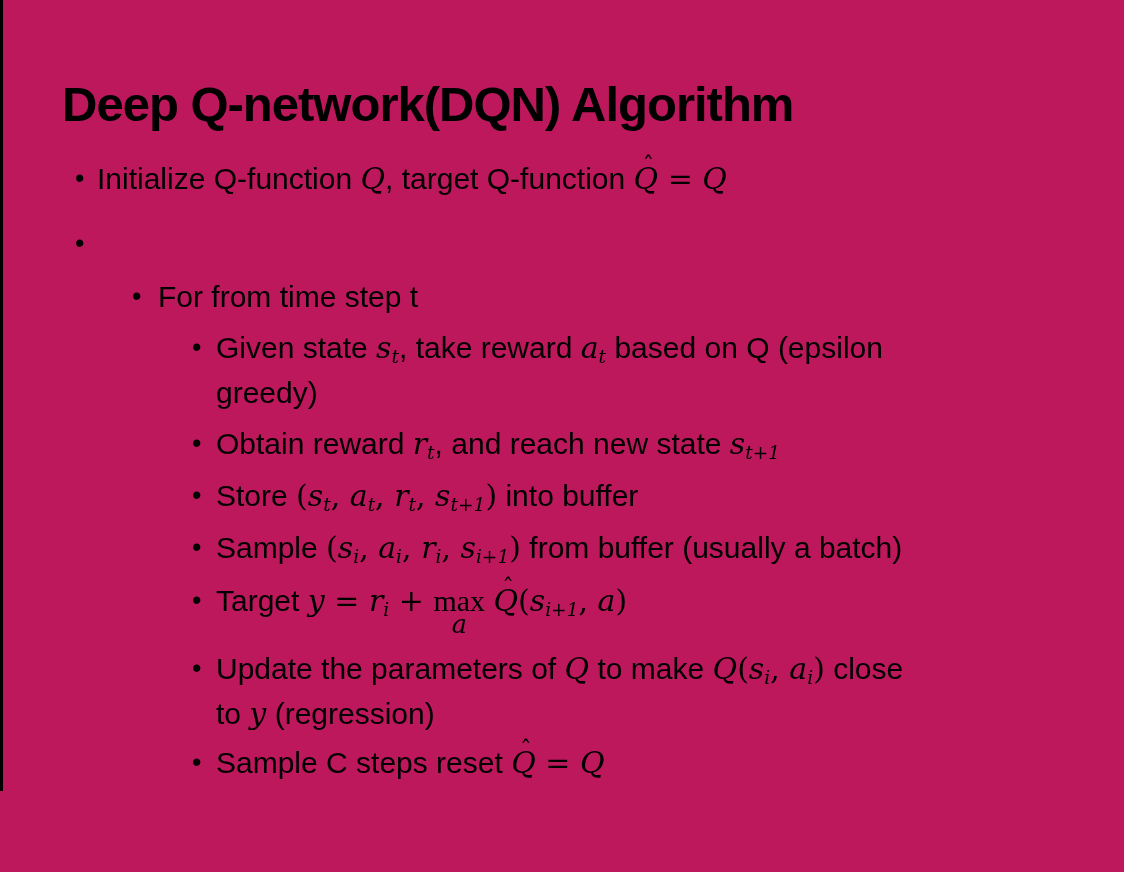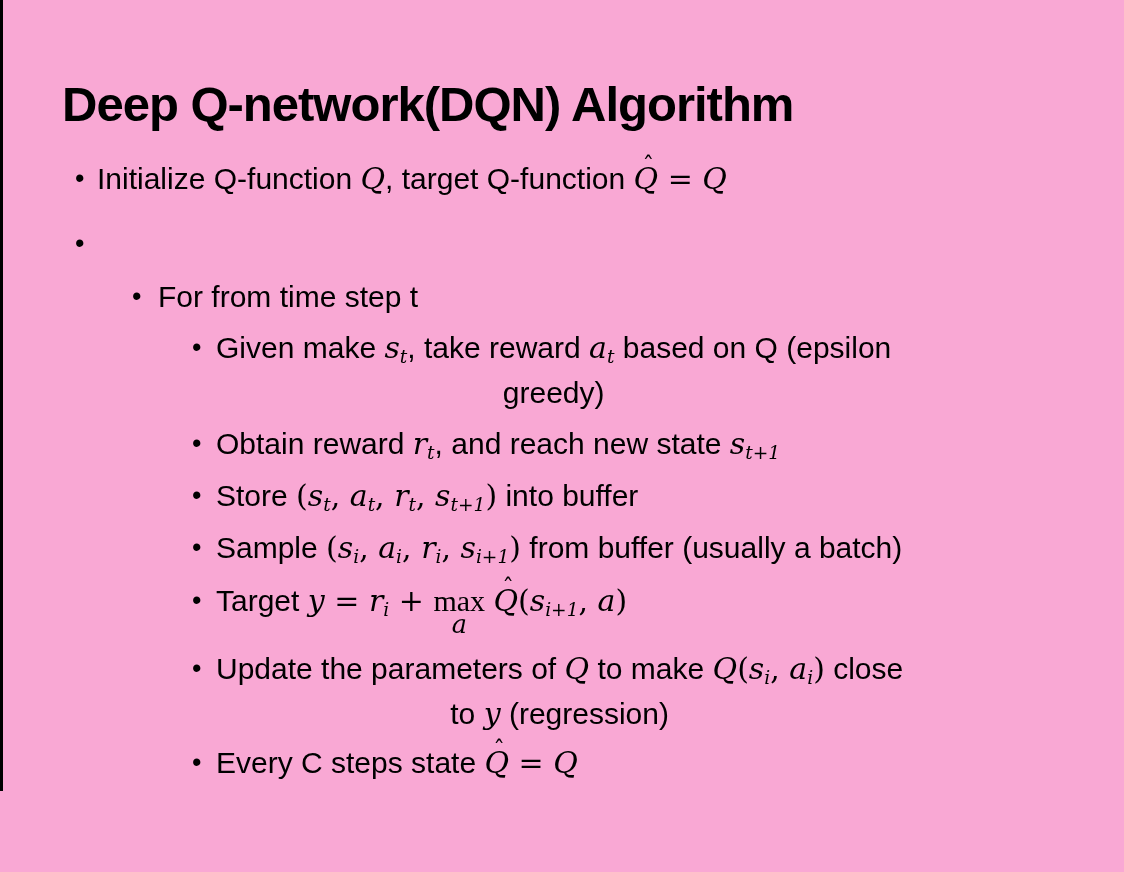--- a/index.html
+++ b/index.html
@@ -1,20 +1,20 @@
 <!DOCTYPE html>
 <html><head>
 <meta charset="utf-8">
 <style>
   html,body{margin:0;padding:0;background:#ffffff;}
   .slide{
     position:relative;
     width:1124px;
     height:872px;
-    background:#f9a8d4;
+    background:#be185d;
     overflow:hidden;
     font-family:"Liberation Sans", sans-serif;
     color:#000000;
   }
   .border-left{
     position:absolute;
     left:0; top:0;
     width:3px; height:791px;
     background:#000000;
   }
@@ -44,21 +44,21 @@
     flex:none;
     text-align:left;
     font-size:27px;
   }
   .level-1{padding-left:75px;}
   .level-1 .marker{width:22px;}
   .level-2{padding-left:132px;}
   .level-2 .marker{width:26px;}
   .level-3{padding-left:192px;}
   .level-3 .marker{width:24px;}
-  .bullet-text{white-space:pre-wrap;text-align:center;}
+  .bullet-text{white-space:pre-wrap;}
   
   .bullet-item:nth-child(1){margin-bottom:20px;}
   .bullet-item:nth-child(2){margin-bottom:8px;}
   .bullet-item:nth-child(3){margin-bottom:6px;}
   .bullet-item:nth-child(4){margin-bottom:6px;}
   .bullet-item:nth-child(5){margin-bottom:7px;}
   .bullet-item:nth-child(6){margin-bottom:7px;}
   .bullet-item:nth-child(7){margin-bottom:8px;}
   .bullet-item:nth-child(8){margin-bottom:23px;}
   .bullet-item:nth-child(9){margin-bottom:4px;}
@@ -97,21 +97,21 @@
       </div>
       <div class="bullet-item level-1">
         <span class="marker">•</span>
       </div>
       <div class="bullet-item level-2">
         <span class="marker">•</span>
         <div class="bullet-text"><span class="txt">For from time step t</span></div>
       </div>
       <div class="bullet-item level-3">
         <span class="marker">•</span>
-        <div class="bullet-text"><span class="txt">Given make </span><span class="math">s</span><sub class="msub">t</sub><span class="txt">, take reward </span><span class="math">a</span><sub class="msub">t</sub><span class="txt"> based on Q (epsilon</span><br><span class="txt">greedy)</span></div>
+        <div class="bullet-text"><span class="txt">Given state </span><span class="math">s</span><sub class="msub">t</sub><span class="txt">, take reward </span><span class="math">a</span><sub class="msub">t</sub><span class="txt"> based on Q (epsilon</span><br><span class="txt">greedy)</span></div>
       </div>
       <div class="bullet-item level-3">
         <span class="marker">•</span>
         <div class="bullet-text"><span class="txt">Obtain reward </span><span class="math">r</span><sub class="msub">t</sub><span class="txt">, and reach new state </span><span class="math">s</span><sub class="msub">t+1</sub></div>
       </div>
       <div class="bullet-item level-3">
         <span class="marker">•</span>
         <div class="bullet-text"><span class="txt">Store </span><span class="mop">(</span><span class="math">s</span><sub class="msub">t</sub><span class="mop">, </span><span class="math">a</span><sub class="msub">t</sub><span class="mop">, </span><span class="math">r</span><sub class="msub">t</sub><span class="mop">, </span><span class="math">s</span><sub class="msub">t+1</sub><span class="mop">)</span><span class="txt"> into buffer</span></div>
       </div>
       <div class="bullet-item level-3">
@@ -121,16 +121,16 @@
       <div class="bullet-item level-3">
         <span class="marker">•</span>
         <div class="bullet-text"><span class="txt">Target </span><span class="math">y</span><span class="mop"> = </span><span class="math">r</span><sub class="msub">i</sub><span class="mop"> + </span><span class="maxwrap"><span class="maxop">max</span><span class="maxunder">a</span></span><span class="txt"> </span><span class="hatwrap"><span class="hatchar">ˆ</span><span class="math">Q</span></span><span class="mop">(</span><span class="math">s</span><sub class="msub">i+1</sub><span class="mop">, </span><span class="math">a</span><span class="mop">)</span></div>
       </div>
       <div class="bullet-item level-3">
         <span class="marker">•</span>
         <div class="bullet-text"><span class="txt">Update the parameters of </span><span class="math">Q</span><span class="txt"> to make </span><span class="math">Q</span><span class="mop">(</span><span class="math">s</span><sub class="msub">i</sub><span class="mop">, </span><span class="math">a</span><sub class="msub">i</sub><span class="mop">)</span><span class="txt"> close</span><br><span class="txt">to </span><span class="math">y</span><span class="txt"> (regression)</span></div>
       </div>
       <div class="bullet-item level-3">
         <span class="marker">•</span>
-        <div class="bullet-text"><span class="txt">Every C steps state </span><span class="hatwrap"><span class="hatchar">ˆ</span><span class="math">Q</span></span><span class="mop"> = </span><span class="math">Q</span></div>
+        <div class="bullet-text"><span class="txt">Sample C steps reset </span><span class="hatwrap"><span class="hatchar">ˆ</span><span class="math">Q</span></span><span class="mop"> = </span><span class="math">Q</span></div>
       </div>
     </div>
 </div>
 
 </body></html>

